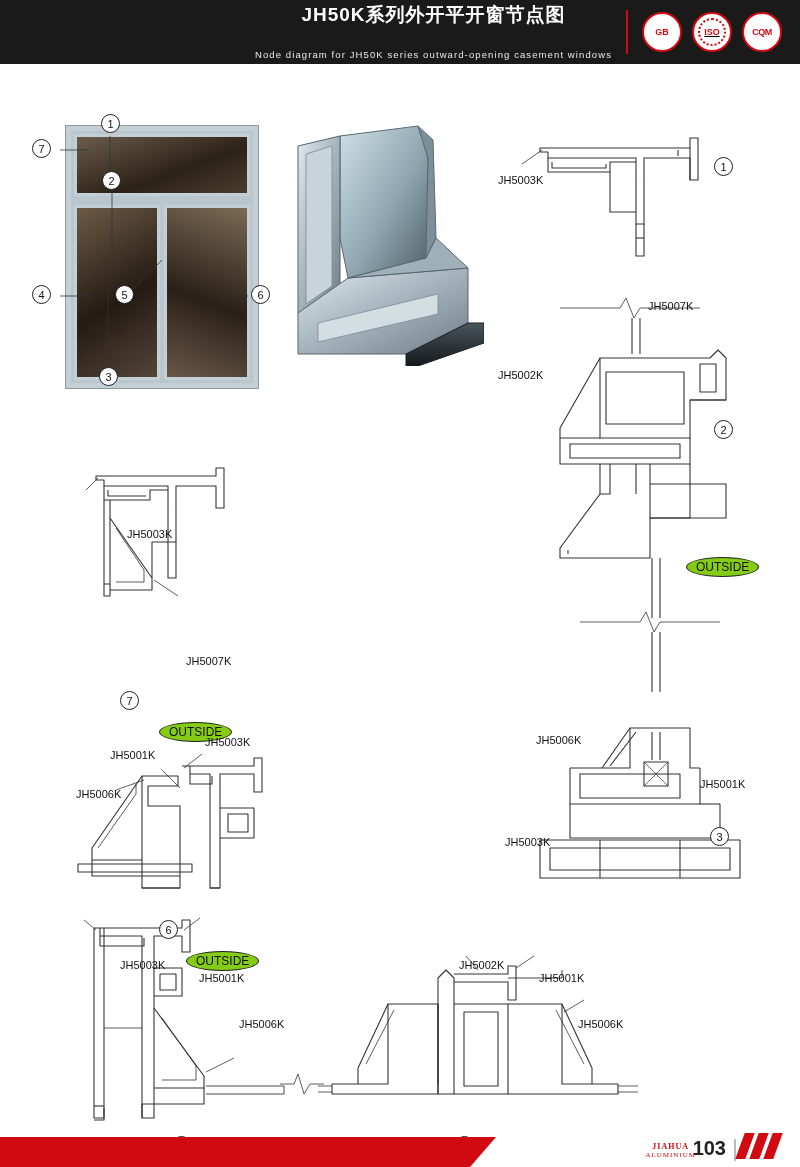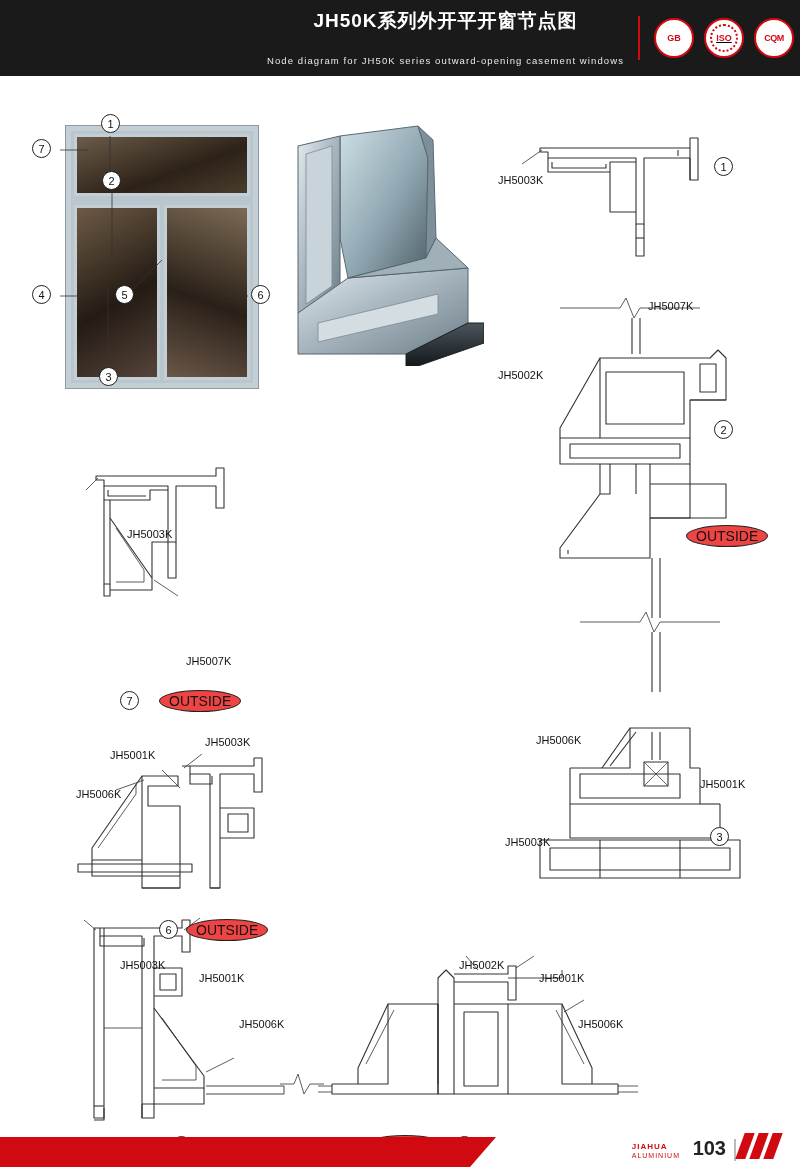--- a/index.html
+++ b/index.html
@@ -6,31 +6,31 @@
   html, body { margin:0; padding:0; }
   body {
     width:800px; height:1167px; position:relative;
     background:#ffffff;
     font-family:"Liberation Sans", sans-serif;
     overflow:hidden;
   }
 
   
   .header {
-    position:absolute; left:0; top:0; width:800px; height:76px;
+    position:absolute; left:0; top:0; width:800px; height:64px;
     background:#1a1a1a;
     display:flex; align-items:center; justify-content:flex-end;
   }
   .header-titles { text-align:center; color:#ffffff; padding-right:14px; }
   .title-cn { font-size:19px; font-weight:bold; letter-spacing:1px; line-height:1.2; }
   .title-en { font-size:9.5px; letter-spacing:1.1px; margin-top:23px; color:#e8e8e8; }
   .header-divider {
     width:2px; height:44px; background:#d10a11; margin-right:14px;
   }
-  .logos { display:flex; align-items:center; gap:10px; padding-right:6px; }
+  .logos { display:flex; align-items:center; gap:10px; padding-right:18px; }
   .logo-badge {
     width:40px; height:40px; border-radius:50%;
     border:2px solid #d10a11; display:flex; align-items:center; justify-content:center;
     background:#ffffff; position:relative;
   }
   .logo-badge span { font-size:9px; color:#d10a11; font-weight:bold; line-height:1; }
   .logo-badge.gear { border-style:solid;text-decoration:underline; }
   .logo-badge.gear::before {
     content:""; position:absolute; inset:4px; border:2px dotted #d10a11; border-radius:50%;
   }
@@ -42,22 +42,22 @@
   }
   .footer-red {
     position:absolute; left:0; bottom:0; width:800px; height:30px; background:#d10a11;
   }
   .footer-white-wedge {
     position:absolute; right:0; bottom:0; width:330px; height:46px;
     background:#ffffff;
     clip-path: polygon(40px 0, 330px 0, 330px 46px, 0 46px);
   }
   .footer-brand {
-    position:absolute; right:120px; bottom:8px; text-align:left;
-    color:#d10a11; line-height:1.05;
+    position:absolute; right:104px; bottom:8px; text-align:center;
+    color:#d10a11; line-height:1.05;font-family:Liberation Serif, serif;
   }
   .brand-l1 { font-size:8px; letter-spacing:1px; font-weight:bold;}
   .brand-l2 { font-size:7px; letter-spacing:1px; }
   .footer-page {
     position:absolute; right:74px; bottom:7px;
     font-size:20px; font-weight:bold; color:#222;
   }
   .footer-bar {
     position:absolute; right:64px; bottom:6px; width:2px; height:22px; background:#bbb;
   }
@@ -103,21 +103,21 @@
   .lbl {
     position:absolute; font-size:11px; color:#111; white-space:nowrap;
   }
   .callout {
     position:absolute; width:19px; height:19px; border:1px solid #222; border-radius:50%;
     font-size:11px; color:#111; display:flex; align-items:center; justify-content:center;
     background:#fff;
   }
   .outside {
     position:absolute; border:1px solid #222; border-radius:50%;
-    font-size:14px; color:#111; padding:2px 9px; background:#ef4444; white-space:nowrap;
+    font-size:12px; color:#111; padding:2px 9px; background:#84cc16; white-space:nowrap;margin-top:32px;
   }
 </style>
 </head>
 <body>
 
 <div class="header">
   <div class="header-titles">
     <div class="title-cn">JH50K系列外开平开窗节点图</div>
     <div class="title-en">Node diagram for JH50K series outward-opening casement windows</div>
   </div>

